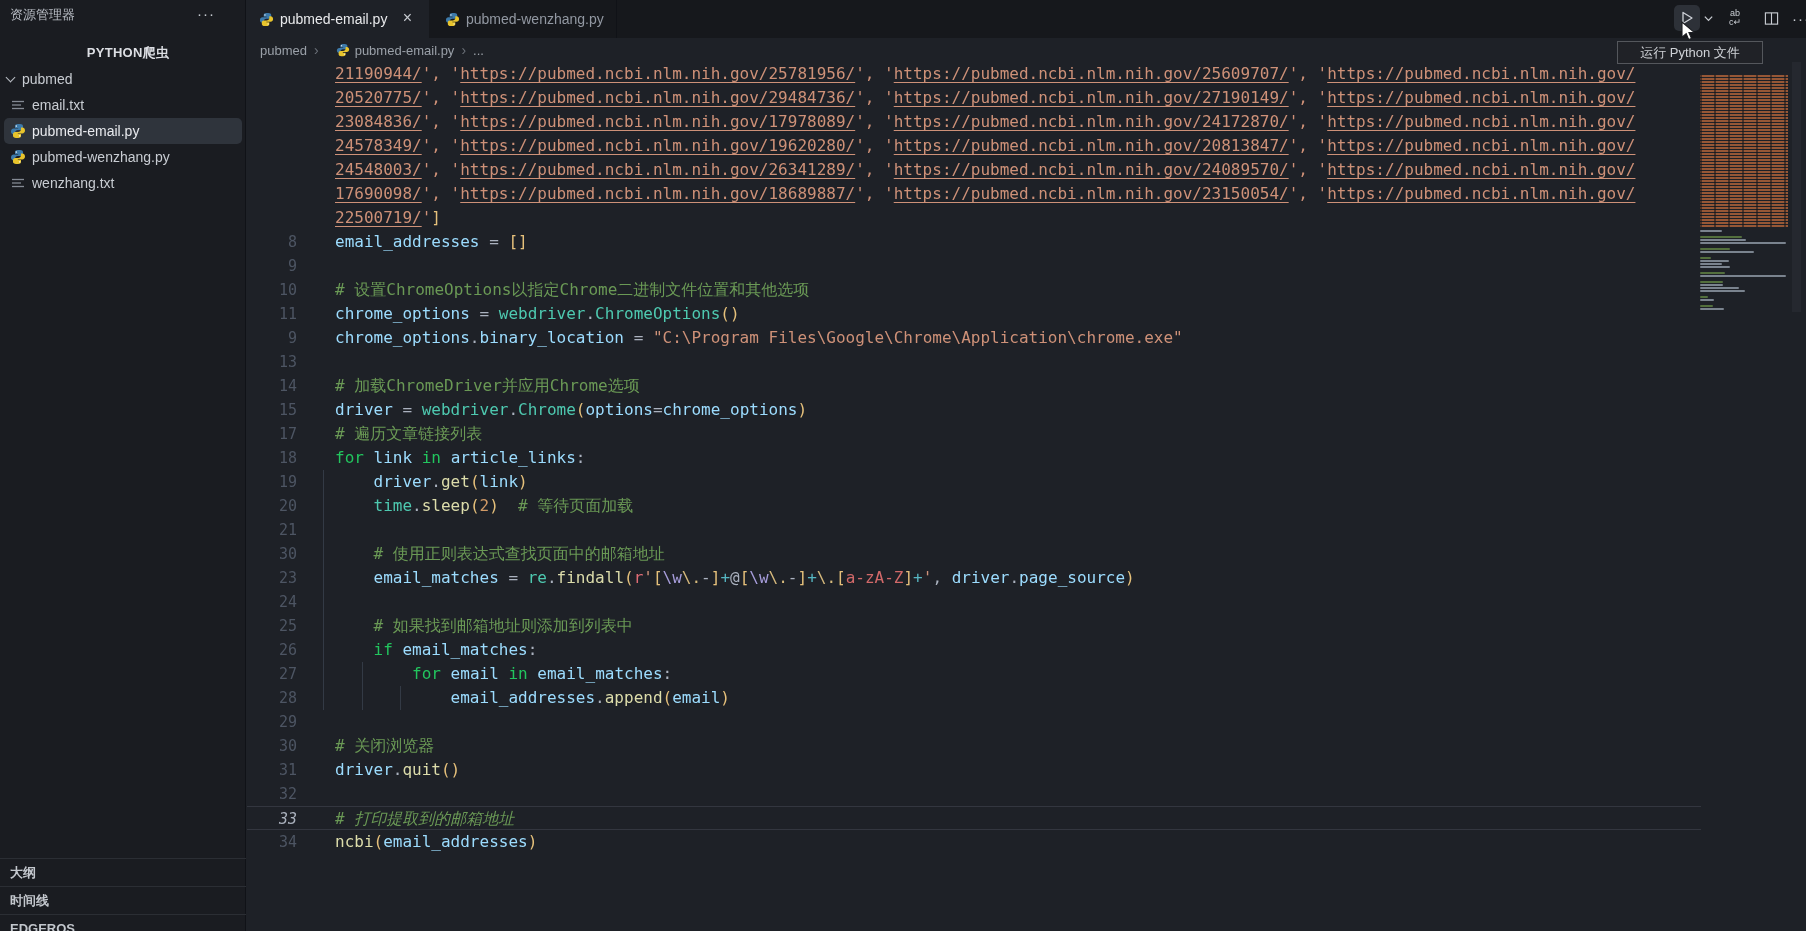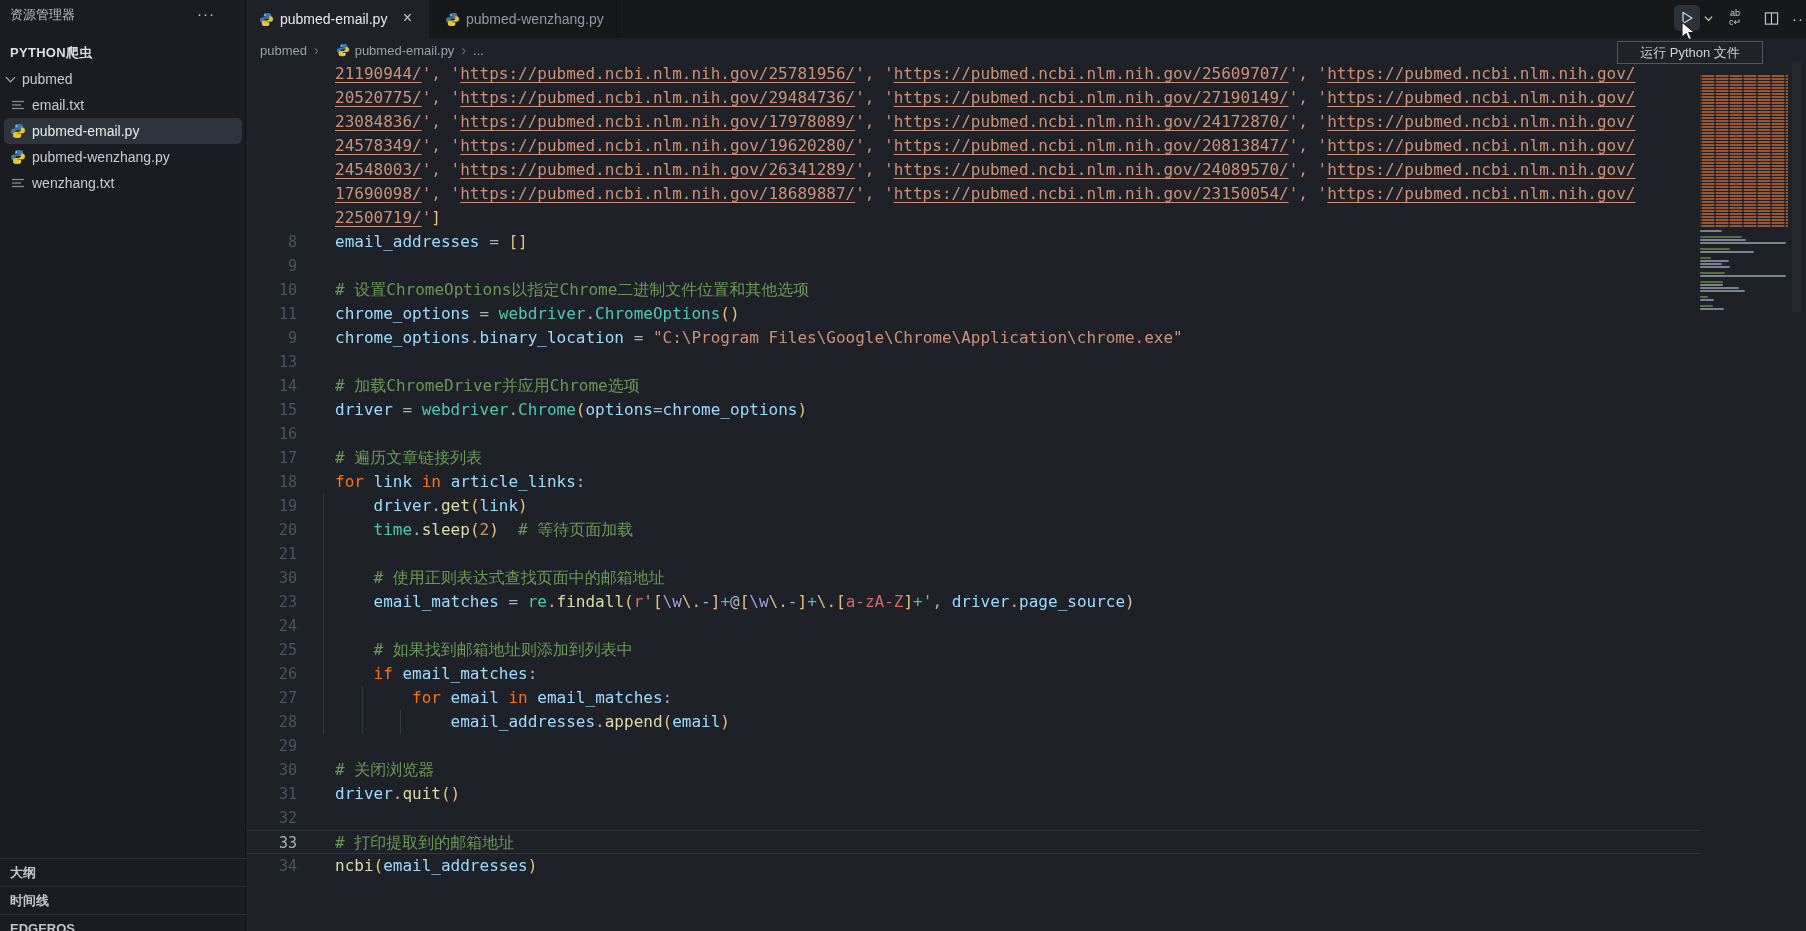--- a/index.html
+++ b/index.html
@@ -8,21 +8,21 @@
   #app { position:relative; width:1806px; height:931px; background:#1e2127; }
 
   
   #sidebar { position:absolute; left:0; top:0; width:246px; height:931px;
              background:#1a1c21; border-right:1px solid #101217; }
   .sb-titlerow { position:absolute; left:0; top:0; width:246px; height:30px; }
   .sb-title { position:absolute; left:10px; top:0; line-height:30px; font-size:13px; color:#b9bdc5; }
   .sb-more { position:absolute; left:192px; top:4px; width:28px; height:22px; text-align:center;
              line-height:20px; color:#c5c9d0; font-size:15px; letter-spacing:1px; border-radius:4px; cursor:pointer; }
   .sb-section { position:absolute; left:0; top:40px; width:246px; height:26px; line-height:26px;
-                padding-left:10px; font-size:13px; font-weight:bold; color:#dcdee3; letter-spacing:.3px; }
+                padding-left:10px; font-size:13px; font-weight:bold; color:#dcdee3; letter-spacing:.3px;text-align:center; }
   #tree { position:absolute; left:0; top:66px; width:246px; }
   .trow { position:relative; height:26px; line-height:26px; font-size:14px; color:#c8ccd2;
           display:flex; align-items:center; cursor:pointer; }
   .trow.sel { background:#2f343c; border-radius:5px; margin:0 4px; }
   .trow.sel .tlabel { color:#e8eaee; }
   .chev { width:7px; height:7px; border-right:1.4px solid #b9bdc4; border-bottom:1.4px solid #b9bdc4;
           transform:rotate(45deg); margin:-3px 8px 0 7px; flex:none; }
   .ticon { width:16px; height:16px; margin:0 6px 0 10px; flex:none; display:inline-block; }
   .trow.sel .ticon { margin-left:6px; }
   .tlabel { white-space:nowrap; }
@@ -63,24 +63,24 @@
   
   #cursor { position:absolute; left:1681px; top:21px; z-index:60; pointer-events:none; }
 
   
   #code { position:absolute; left:247px; top:62px; width:1454px; }
   .code-row { position:relative; height:24px; line-height:24px; white-space:pre; display:flex;
               font-family:"DejaVu Sans Mono", monospace; font-size:16px; }
   .ln { width:50px; text-align:right; color:#4d5563; font-size:15px; flex:none;
         font-family:"DejaVu Sans Mono", monospace; }
   .codetxt { margin-left:38px; flex:none; }
-  .code-row.current { border-top:1px solid rgba(160,170,190,.16); border-bottom:1px solid rgba(160,170,190,.16); }
+  .code-row.current { border-top:1px solid rgba(160,170,190,.16); border-bottom:1px solid rgba(160,170,190,.16);font-style:italic; }
   .code-row.current .ln { color:#aab1bd; }
   .guide { position:absolute; top:0; bottom:0; width:1px; background:#333a45; }
-  .tk-kw{color:#f97316} .tk-cm{color:#6a9955} .tk-str{color:#ce9178}
+  .tk-kw{color:#22c55e} .tk-cm{color:#6a9955} .tk-str{color:#ce9178}
   .tk-lnk{color:#ce9178; text-decoration:underline; text-underline-offset:3px; text-decoration-thickness:1px;}
   .tk-var{color:#9cdcfe} .tk-fn{color:#dcdcaa} .tk-cls{color:#4ec9b0} .tk-num{color:#d19a66}
   .tk-brk{color:#e5c07b} .tk-pun{color:#abb2bf} .tk-rpre{color:#e06c75} .tk-reb{color:#e5c07b}
   .tk-rew{color:#a79ddb} .tk-ree{color:#d7ba7d} .tk-rec{color:#d16969} .tk-reop{color:#56b6c2}
 
   
   #minimap { position:absolute; left:1700px; top:75px; width:88px; z-index:10; cursor:pointer; }
   #mm-urlblock { width:88px; height:152px; opacity:.92;
     background:
       repeating-linear-gradient(90deg, rgba(20,22,26,.55) 0 2px, rgba(0,0,0,0) 2px 14px),
@@ -229,21 +229,20 @@
       <div class="code-row"><span class="ln"></span><span class="codetxt"><span class="tk-lnk">17690098/</span><span class="tk-str">', '</span><span class="tk-lnk">https://pubmed.ncbi.nlm.nih.gov/18689887/</span><span class="tk-str">', '</span><span class="tk-lnk">https://pubmed.ncbi.nlm.nih.gov/23150054/</span><span class="tk-str">', '</span><span class="tk-lnk">https://pubmed.ncbi.nlm.nih.gov/</span></span></div>
       <div class="code-row"><span class="ln"></span><span class="codetxt"><span class="tk-lnk">22500719/</span><span class="tk-str">'</span><span class="tk-brk">]</span></span></div>
       <div class="code-row"><span class="ln">8</span><span class="codetxt"><span class="tk-var">email_addresses</span><span class="tk-pun"> = </span><span class="tk-brk">[]</span></span></div>
       <div class="code-row"><span class="ln">9</span><span class="codetxt"></span></div>
       <div class="code-row"><span class="ln">10</span><span class="codetxt"><span class="tk-cm"># 设置ChromeOptions以指定Chrome二进制文件位置和其他选项</span></span></div>
       <div class="code-row"><span class="ln">11</span><span class="codetxt"><span class="tk-var">chrome_options</span><span class="tk-pun"> = </span><span class="tk-cls">webdriver</span><span class="tk-pun">.</span><span class="tk-cls">ChromeOptions</span><span class="tk-brk">()</span></span></div>
       <div class="code-row"><span class="ln">9</span><span class="codetxt"><span class="tk-var">chrome_options</span><span class="tk-pun">.</span><span class="tk-var">binary_location</span><span class="tk-pun"> = </span><span class="tk-str">"C:\Program Files\Google\Chrome\Application\chrome.exe"</span></span></div>
       <div class="code-row"><span class="ln">13</span><span class="codetxt"></span></div>
       <div class="code-row"><span class="ln">14</span><span class="codetxt"><span class="tk-cm"># 加载ChromeDriver并应用Chrome选项</span></span></div>
       <div class="code-row"><span class="ln">15</span><span class="codetxt"><span class="tk-var">driver</span><span class="tk-pun"> = </span><span class="tk-cls">webdriver</span><span class="tk-pun">.</span><span class="tk-cls">Chrome</span><span class="tk-brk">(</span><span class="tk-var">options</span><span class="tk-pun">=</span><span class="tk-var">chrome_options</span><span class="tk-brk">)</span></span></div>
-      <div class="code-row"><span class="ln">16</span><span class="codetxt"></span></div>
       <div class="code-row"><span class="ln">17</span><span class="codetxt"><span class="tk-cm"># 遍历文章链接列表</span></span></div>
       <div class="code-row"><span class="ln">18</span><span class="codetxt"><span class="tk-kw">for</span><span class="tk-pun"> </span><span class="tk-var">link</span><span class="tk-pun"> </span><span class="tk-kw">in</span><span class="tk-pun"> </span><span class="tk-var">article_links</span><span class="tk-pun">:</span></span></div>
       <div class="code-row"><span class="ln">19</span><div class="guide" style="left: 76px;"></div><span class="codetxt"><span class="tk-pun">    </span><span class="tk-var">driver</span><span class="tk-pun">.</span><span class="tk-fn">get</span><span class="tk-brk">(</span><span class="tk-var">link</span><span class="tk-brk">)</span></span></div>
       <div class="code-row"><span class="ln">20</span><div class="guide" style="left: 76px;"></div><span class="codetxt"><span class="tk-pun">    </span><span class="tk-cls">time</span><span class="tk-pun">.</span><span class="tk-fn">sleep</span><span class="tk-brk">(</span><span class="tk-num">2</span><span class="tk-brk">)</span><span class="tk-pun">  </span><span class="tk-cm"># 等待页面加载</span></span></div>
       <div class="code-row"><span class="ln">21</span><div class="guide" style="left: 76px;"></div><span class="codetxt"></span></div>
       <div class="code-row"><span class="ln">30</span><div class="guide" style="left: 76px;"></div><span class="codetxt"><span class="tk-pun">    </span><span class="tk-cm"># 使用正则表达式查找页面中的邮箱地址</span></span></div>
       <div class="code-row"><span class="ln">23</span><div class="guide" style="left: 76px;"></div><span class="codetxt"><span class="tk-pun">    </span><span class="tk-var">email_matches</span><span class="tk-pun"> = </span><span class="tk-cls">re</span><span class="tk-pun">.</span><span class="tk-fn">findall</span><span class="tk-brk">(</span><span class="tk-rpre">r</span><span class="tk-str">'</span><span class="tk-reb">[</span><span class="tk-rew">\w</span><span class="tk-ree">\.</span><span class="tk-pun">-</span><span class="tk-reb">]</span><span class="tk-reop">+</span><span class="tk-pun">@</span><span class="tk-reb">[</span><span class="tk-rew">\w</span><span class="tk-ree">\.</span><span class="tk-pun">-</span><span class="tk-reb">]</span><span class="tk-reop">+</span><span class="tk-ree">\.</span><span class="tk-reb">[</span><span class="tk-rec">a-zA-Z</span><span class="tk-reb">]</span><span class="tk-reop">+</span><span class="tk-str">'</span><span class="tk-pun">, </span><span class="tk-var">driver</span><span class="tk-pun">.</span><span class="tk-var">page_source</span><span class="tk-brk">)</span></span></div>
       <div class="code-row"><span class="ln">24</span><div class="guide" style="left: 76px;"></div><span class="codetxt"></span></div>
       <div class="code-row"><span class="ln">25</span><div class="guide" style="left: 76px;"></div><span class="codetxt"><span class="tk-pun">    </span><span class="tk-cm"># 如果找到邮箱地址则添加到列表中</span></span></div>
       <div class="code-row"><span class="ln">26</span><div class="guide" style="left: 76px;"></div><span class="codetxt"><span class="tk-pun">    </span><span class="tk-kw">if</span><span class="tk-pun"> </span><span class="tk-var">email_matches</span><span class="tk-pun">:</span></span></div>

